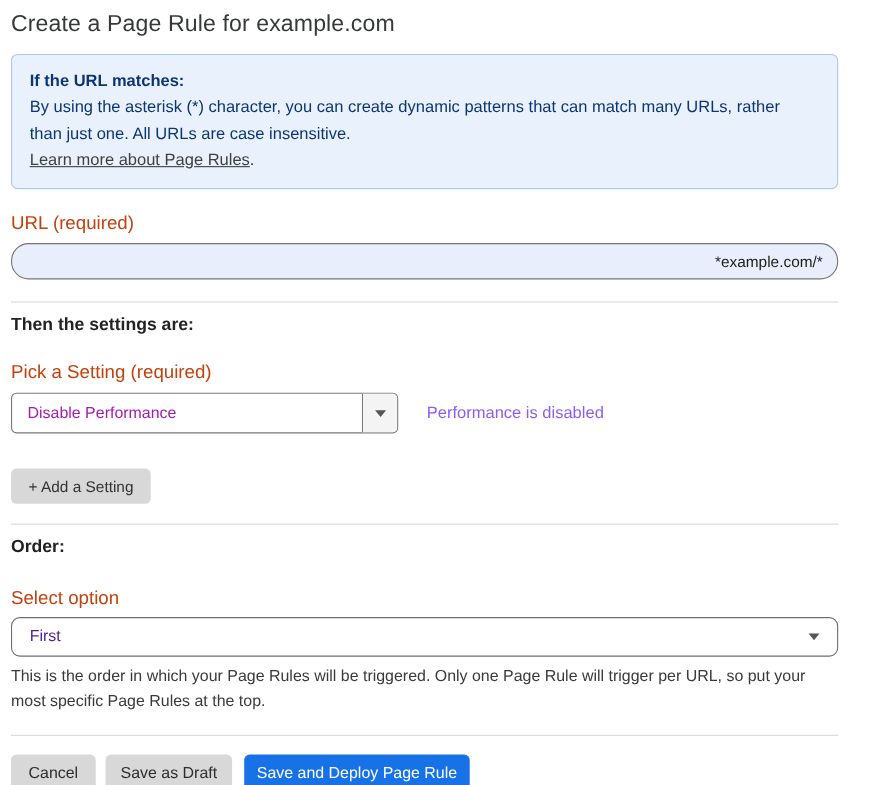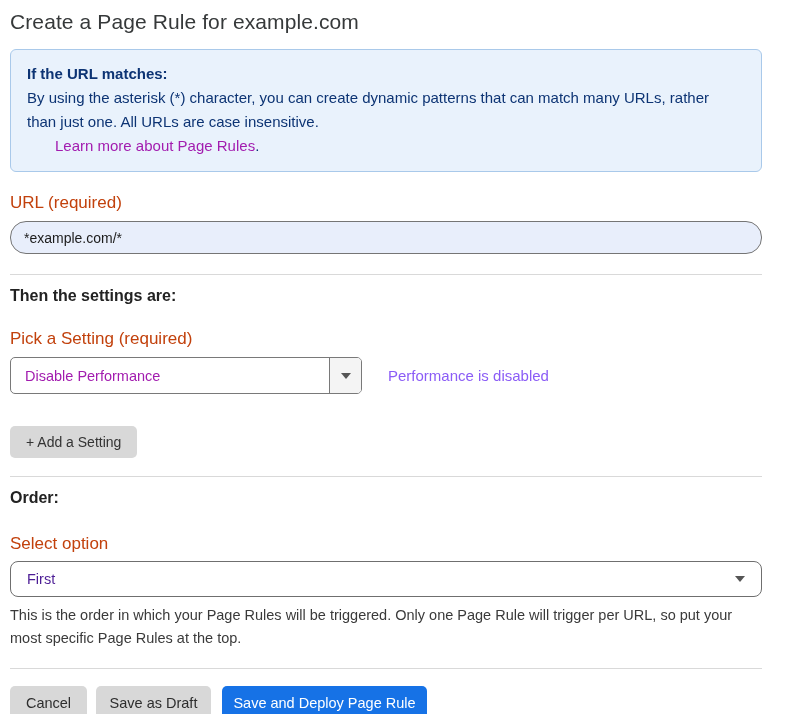--- a/index.html
+++ b/index.html
@@ -23,43 +23,44 @@
     background: #e9f2fc;
     border: 1px solid #a9c9ea;
     border-radius: 6px;
     padding: 12px 32px 13px 16px;
     color: #0d3474;
     font-size: 15px;
     line-height: 24px;
   }
   .info-box .info-heading { font-weight: bold; }
   .info-box a.info-link {
-    color: #a21caf;
-    cursor: pointer;
-    margin-left: 28px;
+    color: #404040;
+    text-decoration: underline;
+    cursor: pointer;
   }
 
   .field-label {
     margin-top: 21px;
     font-size: 17px;
     color: #c2410c;
   }
 
   .url-input {
     margin-top: 8px;
     width: 100%;
     height: 33px;
     background: #e8eefb;
     border: 1px solid #757575;
     border-radius: 16px;
     padding: 0 13px;
     font-family: "Liberation Sans", sans-serif;
     font-size: 14px;
     color: #1c1c1c;
     display: block;
+    text-align: right;
   }
 
   .example-text {
     margin-top: 8px;
     font-size: 13.5px;
     color: #464646;
   }
 
   .divider {
     margin-top: 20px;

